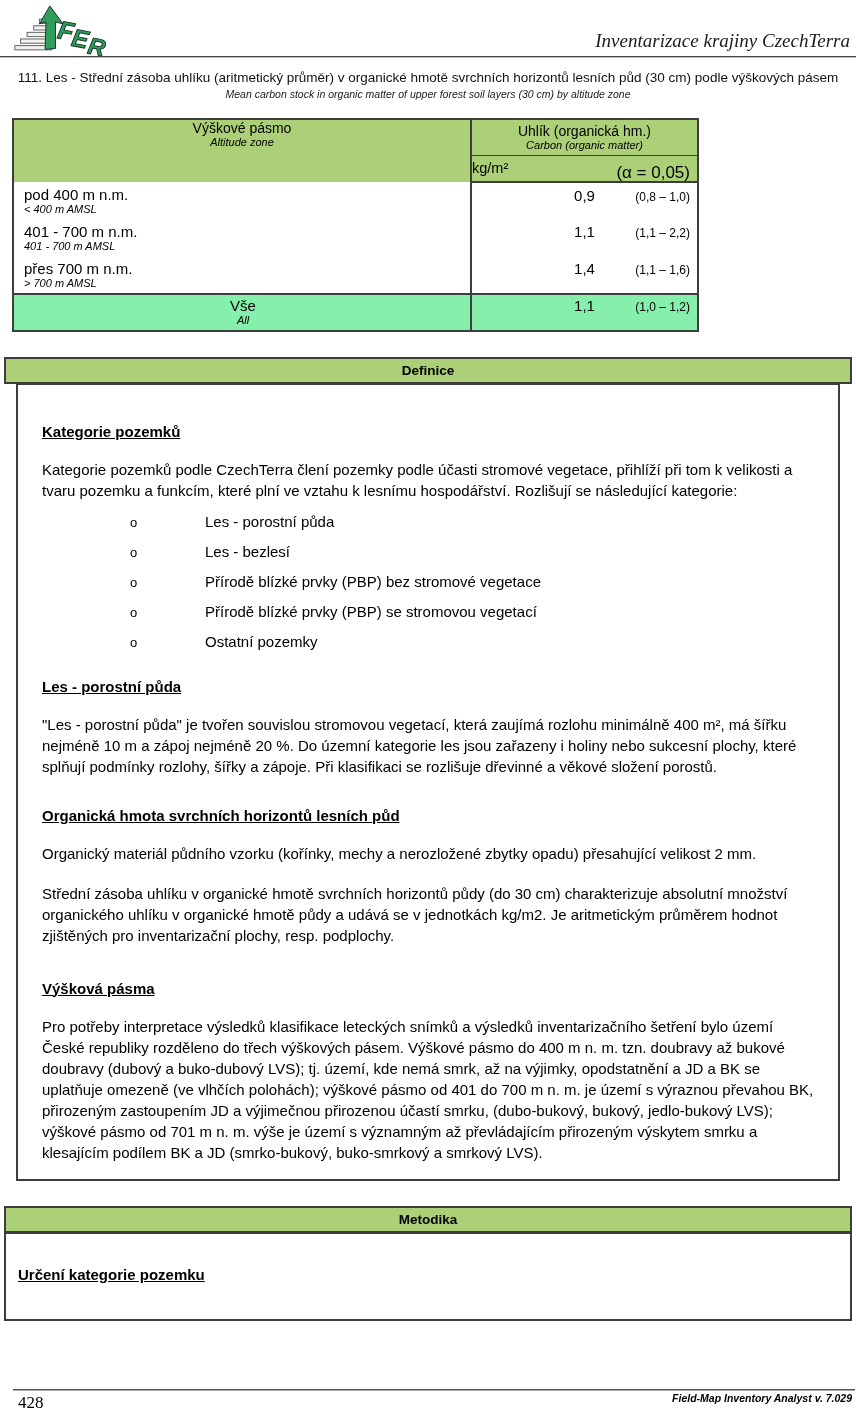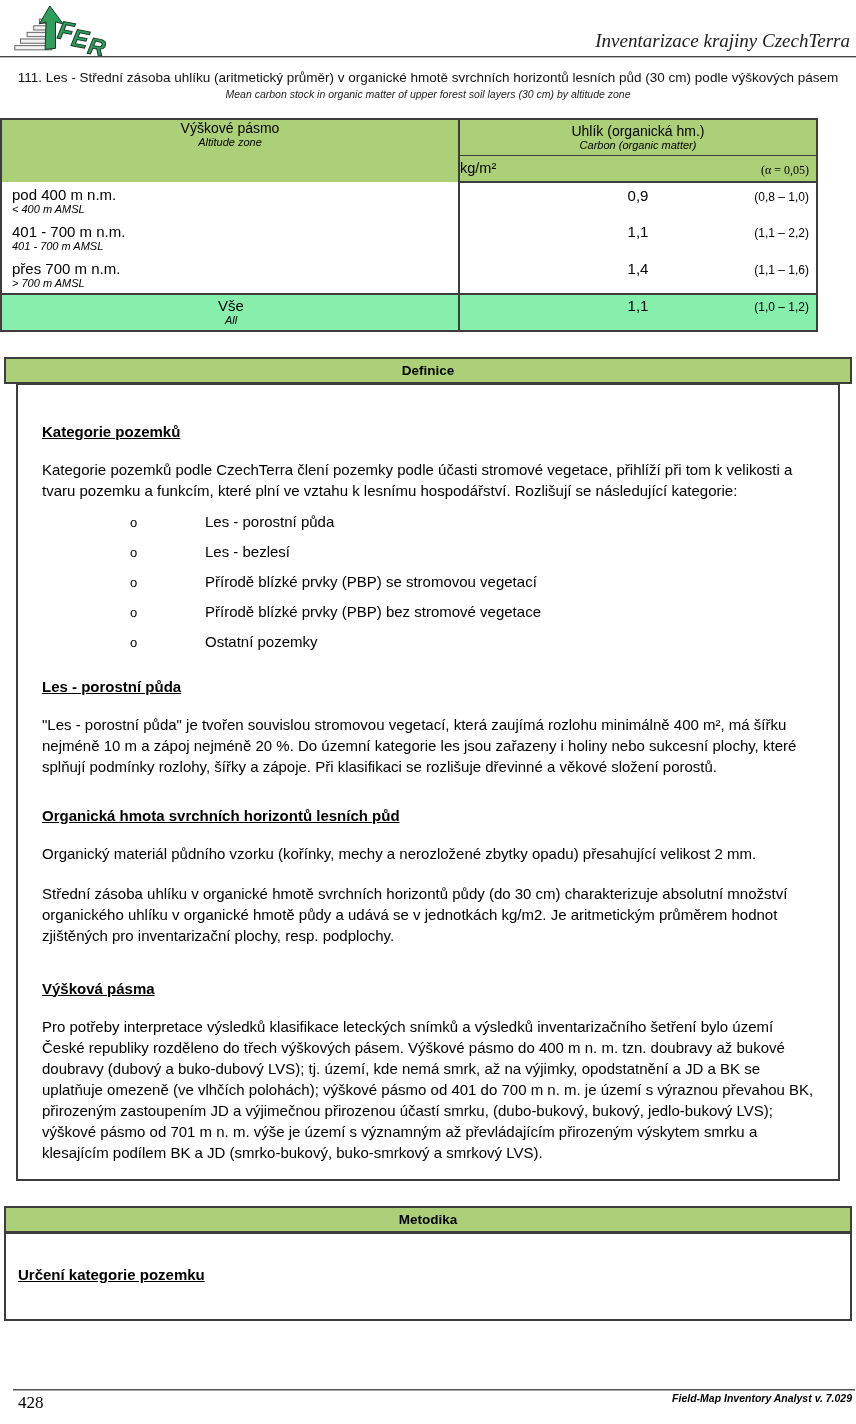--- a/index.html
+++ b/index.html
@@ -12,32 +12,32 @@
   .brand { position:absolute; right:6px; bottom:4px; font-family:"Liberation Serif", serif;
            font-style:italic; font-size:19px; color:#1c1c1c; }
   .header-rule { height:2px; background:#454545; border-bottom:1px solid #b9b9b9; }
 
   
   .title-block { text-align:center; margin-top:12px; }
   .doc-title { font-size:13.5px; white-space:nowrap; color:#111; }
   .doc-subtitle { font-size:10.5px; font-style:italic; margin-top:3px; color:#222; }
 
   
-  .data-table { border-collapse:collapse; table-layout:fixed; width:818px; margin:18px 0 0;
+  .data-table { border-collapse:collapse; table-layout:fixed; width:687px; margin:18px 12px 0;
                 border:2px solid #3d3d3d; }
   .data-table th, .data-table td { vertical-align:top; }
   .green { background:#acd077; }
   .sub { font-size:11px; font-style:italic; font-weight:normal; }
   .zone-head { text-align:center; vertical-align:middle; font-weight:normal; font-size:14px; }
   .carbon-head { font-weight:normal; font-size:14px; text-align:center; padding:3px 0 4px;
                  border-left:2px solid #3d3d3d; border-bottom:1px solid #3d3d3d; }
   .unit-head { position:relative; height:26px; border-left:2px solid #3d3d3d; font-weight:normal; }
   .unit { display:block; text-align:left; font-size:14.5px; padding-top:4px; }
-  .alpha { position:absolute; right:7px; top:7px; font-size:12px;
-           font-family:Liberation Serif, serif; }
+  .alpha { position:absolute; right:7px; top:7px; font-size:17px;
+           font-family:Liberation Sans, sans-serif; }
   thead tr:last-child th { border-bottom:2px solid #3d3d3d; }
   .zone-cell { padding:4px 8px 4px 10px; height:35px; font-size:15px; }
   .val-cell { position:relative; border-left:2px solid #3d3d3d; text-align:center;
               padding-top:4px; font-size:15px; height:35px; }
   .ci { position:absolute; right:7px; top:7px; font-size:12px; }
   .total-row td { background:#86efac; border-top:2px solid #3d3d3d; height:30px;text-align:center; }
   .total-row .zone-cell { padding-top:2px; }
   .total-row .val-cell { padding-top:2px; }
   .total-row .ci { top:5px; }
 
@@ -169,24 +169,24 @@
     <p class="def-para">Kategorie pozemků podle CzechTerra člení pozemky podle účasti stromové vegetace, přihlíží při tom k velikosti a tvaru pozemku a funkcím, které plní ve vztahu k lesnímu hospodářství. Rozlišují se následující kategorie:</p>
 
     <div class="bullets">
       <div class="bullet-row">
         <span class="bullet-o">o</span><span>Les - porostní půda</span>
       </div>
       <div class="bullet-row">
         <span class="bullet-o">o</span><span>Les - bezlesí</span>
       </div>
       <div class="bullet-row">
+        <span class="bullet-o">o</span><span>Přírodě blízké prvky (PBP) bez stromové vegetace</span>
+      </div>
+      <div class="bullet-row">
         <span class="bullet-o">o</span><span>Přírodě blízké prvky (PBP) se stromovou vegetací</span>
-      </div>
-      <div class="bullet-row">
-        <span class="bullet-o">o</span><span>Přírodě blízké prvky (PBP) bez stromové vegetace</span>
       </div>
       <div class="bullet-row">
         <span class="bullet-o">o</span><span>Ostatní pozemky</span>
       </div>
     </div>
 
     <div class="def-heading mt26">Les - porostní půda</div>
     <p class="def-para">"Les - porostní půda" je tvořen souvislou stromovou vegetací, která zaujímá rozlohu minimálně 400 m², má šířku nejméně 10 m a zápoj nejméně 20 %. Do územní kategorie les jsou zařazeny i holiny nebo sukcesní plochy, které splňují podmínky rozlohy, šířky a zápoje. Při klasifikaci se rozlišuje dřevinné a věkové složení porostů.</p>
 
     <div class="def-heading mt30">Organická hmota svrchních horizontů lesních půd</div>

